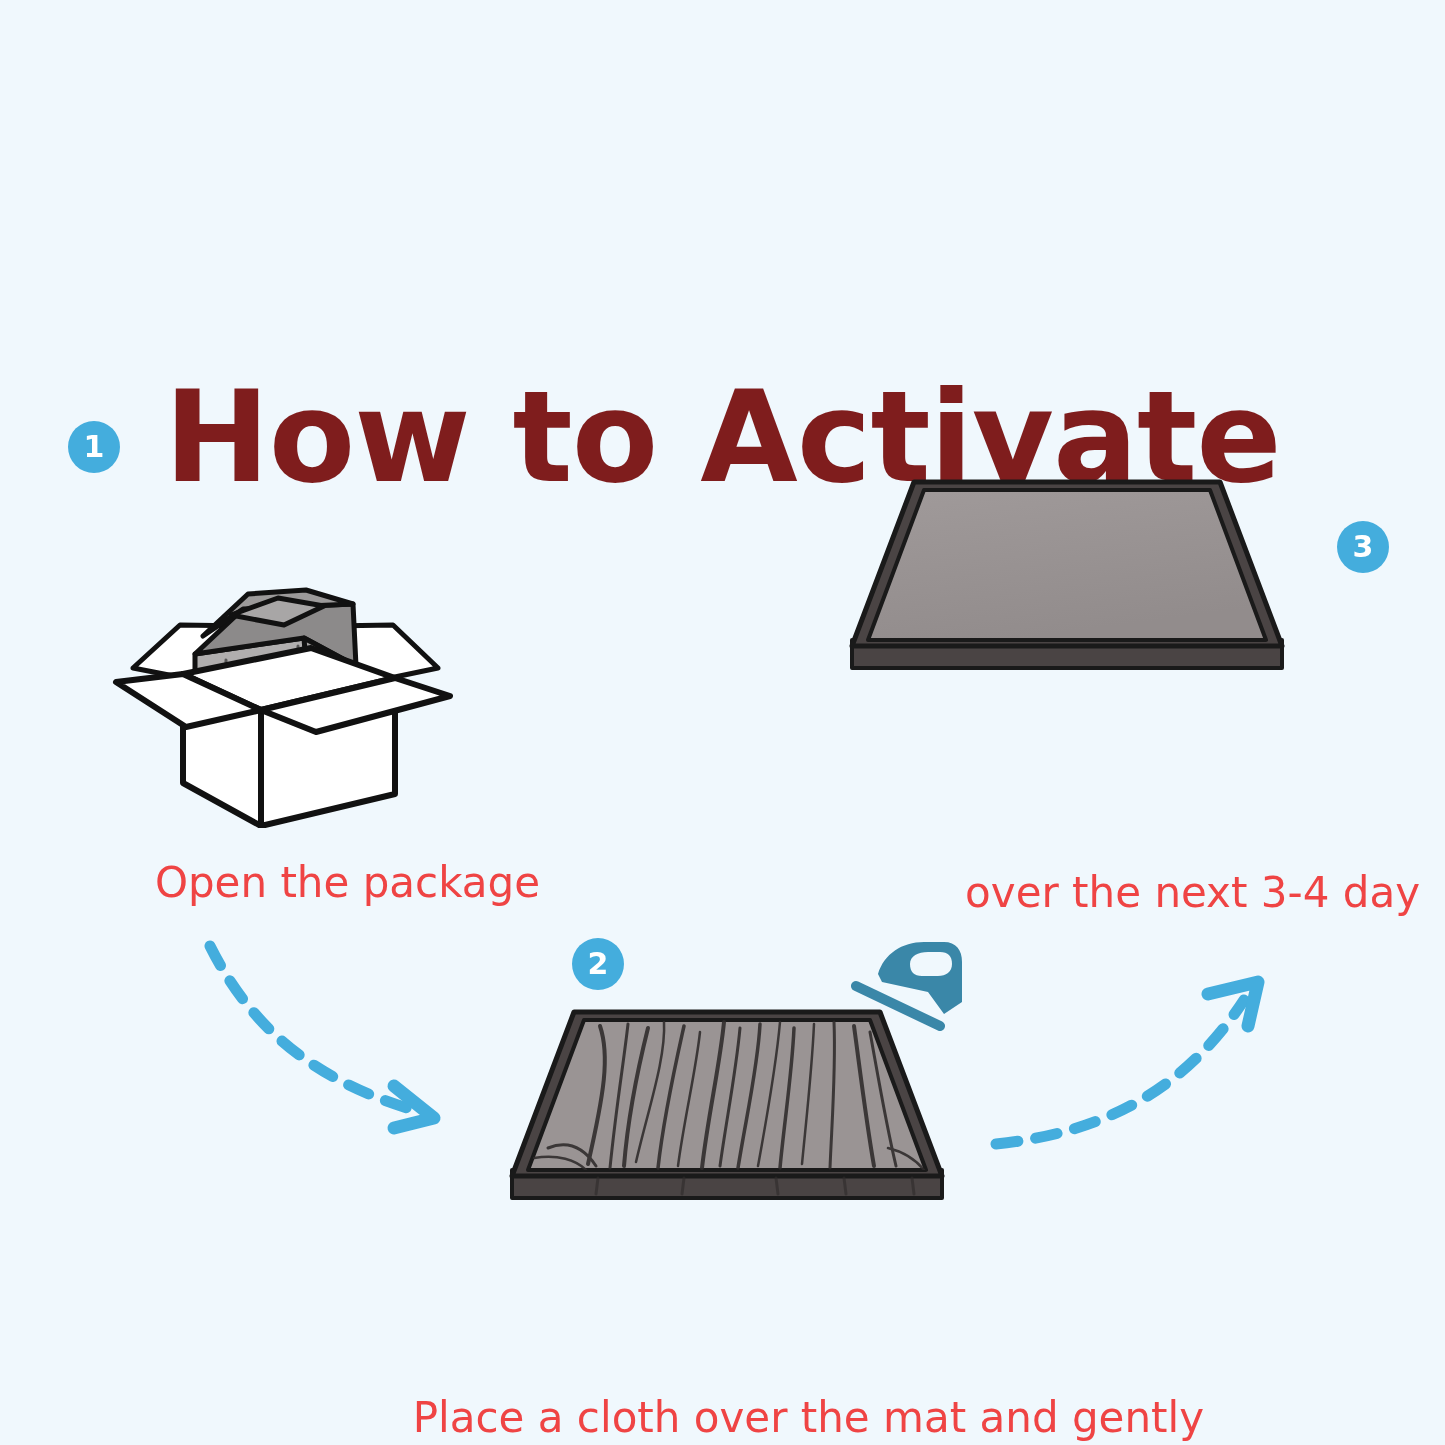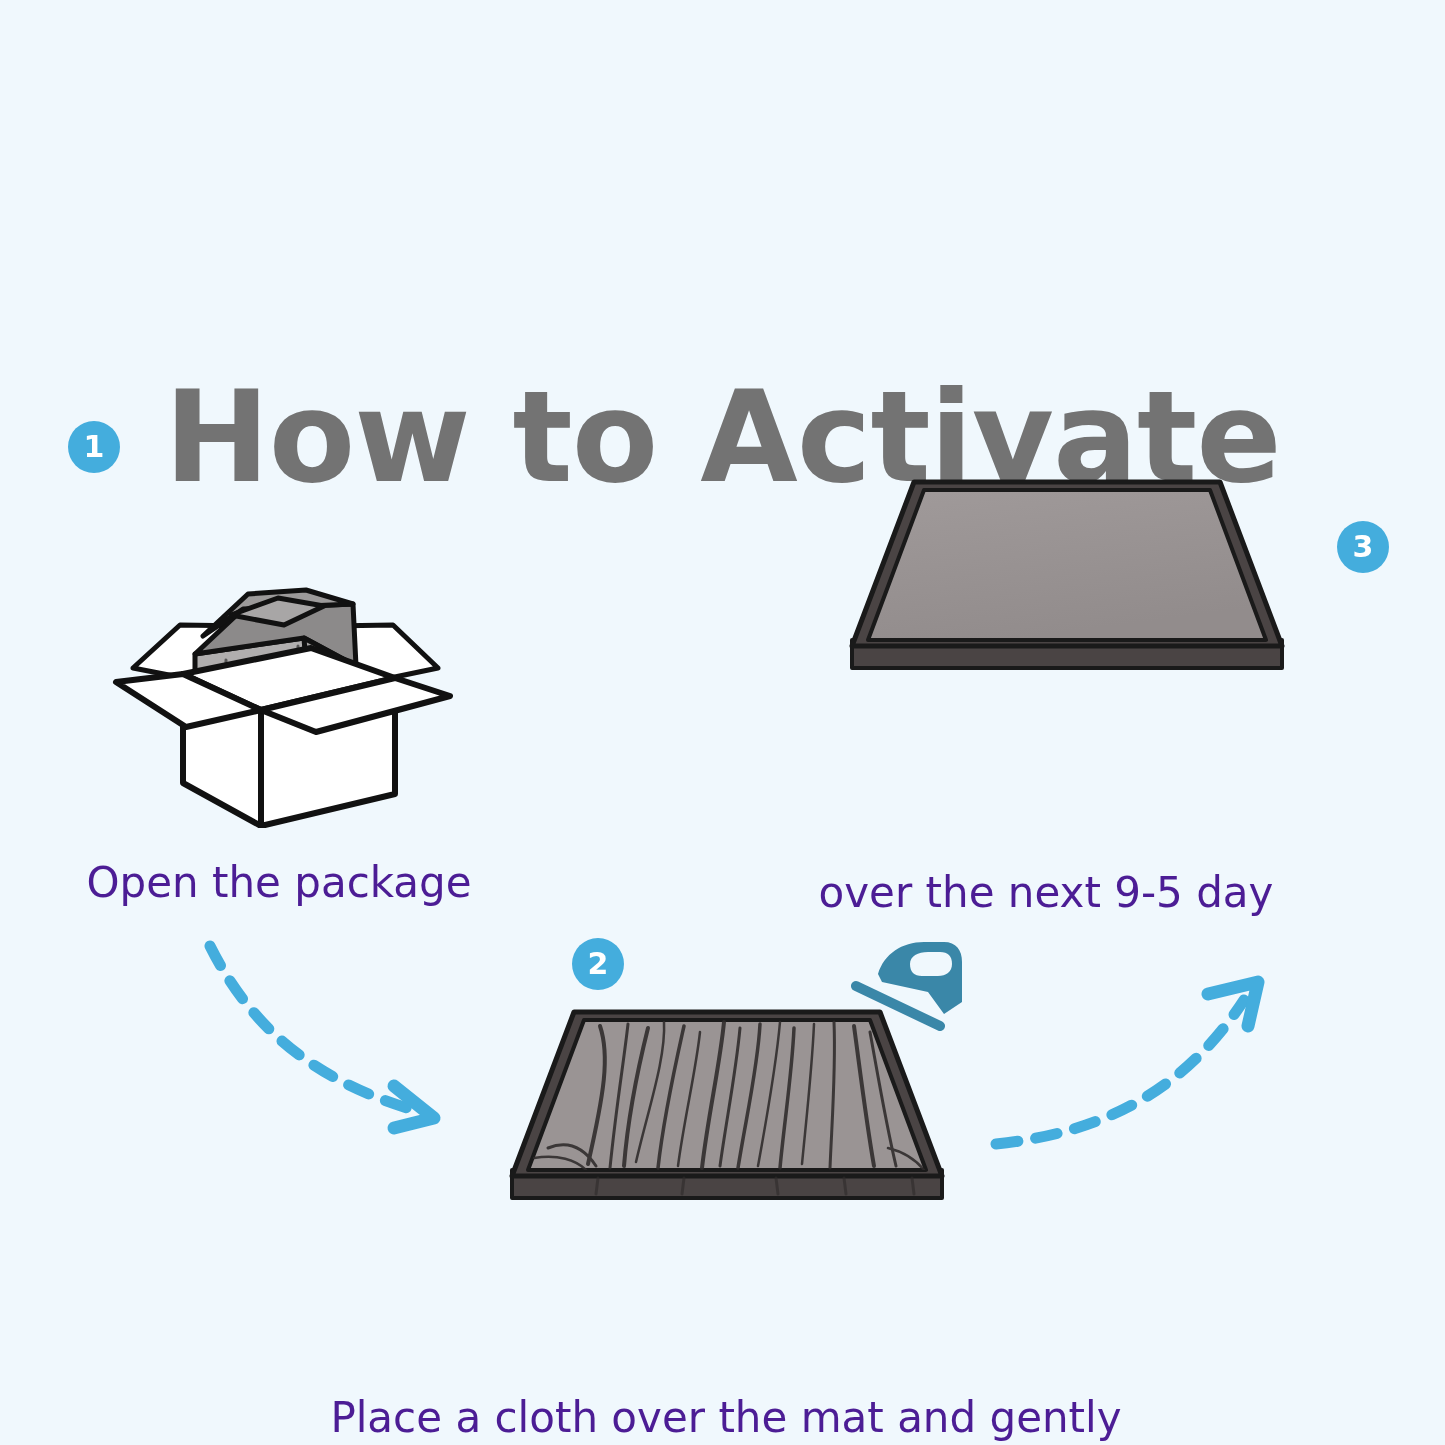--- a/index.html
+++ b/index.html
@@ -21,21 +21,21 @@
     height: 1445px;
   }
 
   
   .title {
     position: absolute;
     left: 0;
     top: 78px;
     width: 1445px;
     text-align: center;
-    color: #737373;
+    color: #7f1d1d;
     font-family: "DejaVu Sans", sans-serif;
     font-weight: bold;
     font-size: 126px;
     line-height: 144px;
     letter-spacing: -1px;
     white-space: pre;
   }
 
   
   .badge {
@@ -51,26 +51,26 @@
     line-height: 52px;
     text-align: center;
   }
   #badge-1 { left: 68px;   top: 421px; }
   #badge-2 { left: 572px;  top: 938px; }
   #badge-3 { left: 1337px; top: 521px; }
 
   
   .caption {
     position: absolute;
-    color: #4c1d95;
+    color: #ef4444;
     font-family: "DejaVu Sans", sans-serif;
     font-weight: normal;
     font-size: 42px;
     line-height: 72px;
-    text-align: center;
+    text-align: right;
     white-space: pre;
   }
   #caption-1 { left: 18px;  top: 847px;  width: 522px; }
   #caption-3 { left: 672px; top: 713px;  width: 748px; }
   #caption-2 { left: 248px; top: 1238px; width: 956px; }
 
   
   .art { position: absolute; }
   #box-art      { left: 98px;  top: 478px;  width: 370px; height: 350px; }
   #mat-flat-art { left: 828px; top: 468px;  width: 478px; height: 222px; }
@@ -225,16 +225,16 @@
 
       <path d="M24 172 L454 172 L454 200 L24 200 Z" fill="#4a4444" stroke="#1a1a1a" stroke-width="4" stroke-linejoin="round"></path>
 
       <polygon points="86,14 392,14 454,178 24,178" fill="#4a4444" stroke="#1a1a1a" stroke-width="5" stroke-linejoin="round"></polygon>
 
       <polygon points="96,22 382,22 438,172 40,172" fill="url(#flat-grad)" stroke="#1a1a1a" stroke-width="4" stroke-linejoin="round"></polygon>
     </svg>
   </div>
 
   <div class="caption" id="caption-3">
-    <div>over the next 9-5 day</div>
+    <div>over the next 3-4 day</div>
   </div>
 
 </div>
 
 </body></html>

